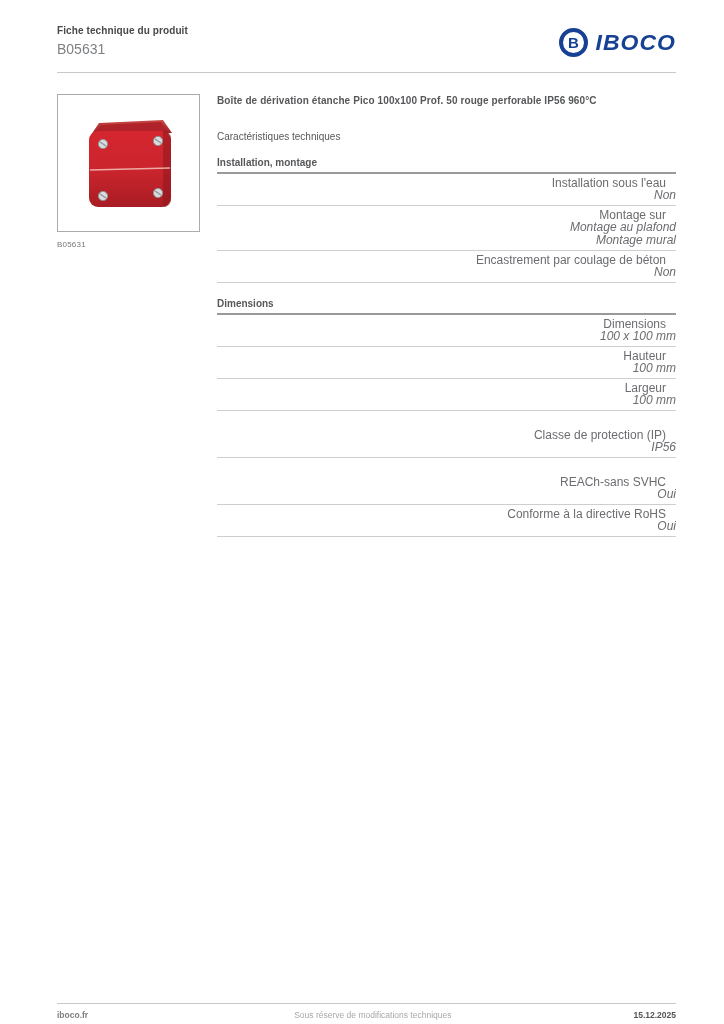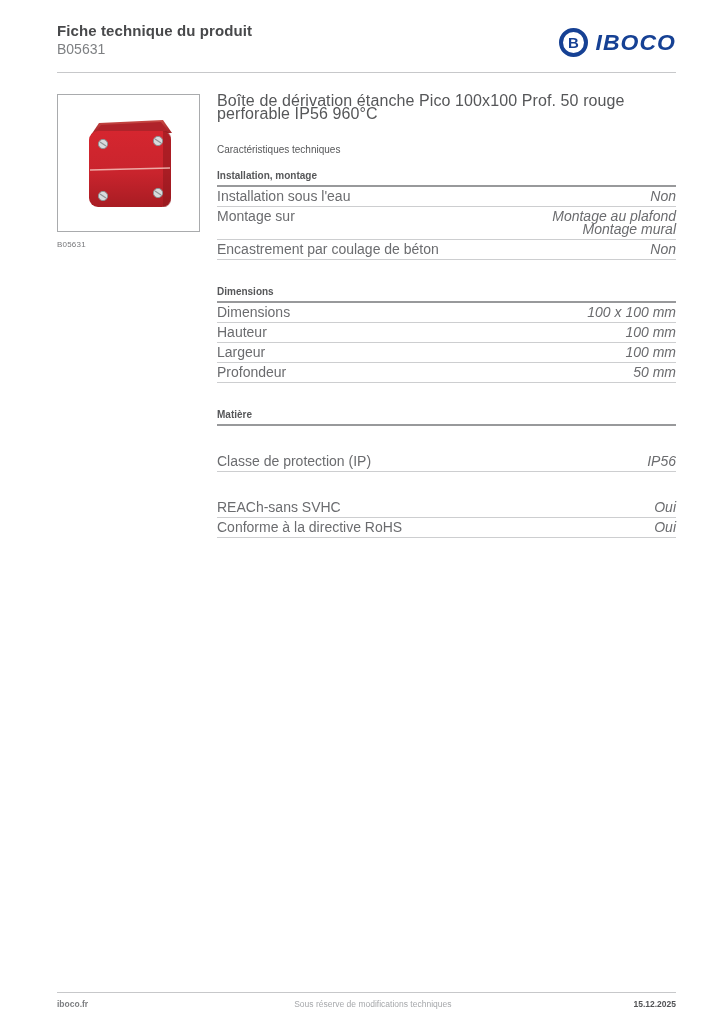--- a/index.html
+++ b/index.html
@@ -15,21 +15,21 @@
   }
 
   
   .header {
     display: flex;
     justify-content: space-between;
     align-items: flex-start;
     padding: 21px 48px 0 57px;
   }
   .header-titles .doc-title {
-    font-size: 15px;
+    font-size: 10px;
     line-height: 19px;
     font-weight: bold;
     color: #48494b;
     letter-spacing: 0.1px;
   }
   .header-titles .doc-subtitle {
     font-size: 14px;
     line-height: 18px;
     color: #7e8083;
   }
@@ -75,63 +75,64 @@
   .product-image-card svg { display: block; }
   .image-caption {
     margin-top: 8px;
     font-size: 8px;
     color: #77787b;
     letter-spacing: 0.2px;
   }
 
   .right-col { flex: 1; min-width: 0; }
   .product-title {
-    font-size: 16px;
+    font-size: 10px;
     line-height: 13px;
+    font-weight: bold;
+    color: #565759;
+    letter-spacing: 0.1px;
+  }
+  .characteristics-heading {
+    margin-top: 24px;
+    font-size: 10px;
     font-weight: normal;
     color: #565759;
-    letter-spacing: 0.1px;
-  }
-  .characteristics-heading {
-    margin-top: 24px;
-    font-size: 10px;
-    font-weight: normal;
-    color: #565759;
   }
 
   .spec-sections { margin-top: 15px; }
-  .spec-section { margin-bottom: 26px; }
+  .spec-section { margin-bottom: 15px; }
   .section-title {
     font-size: 10px;
     font-weight: bold;
     color: #565759;
     padding-bottom: 4px;
     border-bottom: 2px solid #98999b;
   }
   .spec-row {
     display: flex;
     justify-content: space-between;
-    align-items: flex-start;
+    align-items: flex-end;
     padding: 3px 0 3px 0;
     border-bottom: 1px solid #cdced0;
-    font-size: 14px;
+    font-size: 12px;
     line-height: 12px;
     color: #6b6c6f;
+    flex-direction: column;
   }
   .spec-label { text-align: left; white-space: nowrap; padding-right: 10px; }
   .spec-value { text-align: right; font-style: italic; }
   .spec-value > div { line-height: 13px; }
 
   
   .footer {
     position: absolute;
     left: 0;
     right: 0;
     bottom: 0;
-    height: 32px;
+    height: 21px;
   }
   .footer-rule {
     border: none;
     border-top: 1px solid #c7c8ca;
     margin: 0 48px 0 57px;
   }
   .footer-content {
     display: flex;
     align-items: center;
     justify-content: space-between;
@@ -246,29 +247,22 @@
               <div class="spec-value">
                 <div>100 mm</div>
               </div>
             </div>
             <div class="spec-row">
               <div class="spec-label">Largeur</div>
               <div class="spec-value">
                 <div>100 mm</div>
               </div>
             </div>
-            <div class="spec-row">
-              <div class="spec-label">Profondeur</div>
-              <div class="spec-value">
-                <div>50 mm</div>
-              </div>
-            </div>
-          </section>
-          <section class="spec-section">
-            <div class="section-title">Matière</div>
+          </section>
+          <section class="spec-section">
           </section>
           <section class="spec-section">
             <div class="spec-row">
               <div class="spec-label">Classe de protection (IP)</div>
               <div class="spec-value">
                 <div>IP56</div>
               </div>
             </div>
           </section>
           <section class="spec-section">

